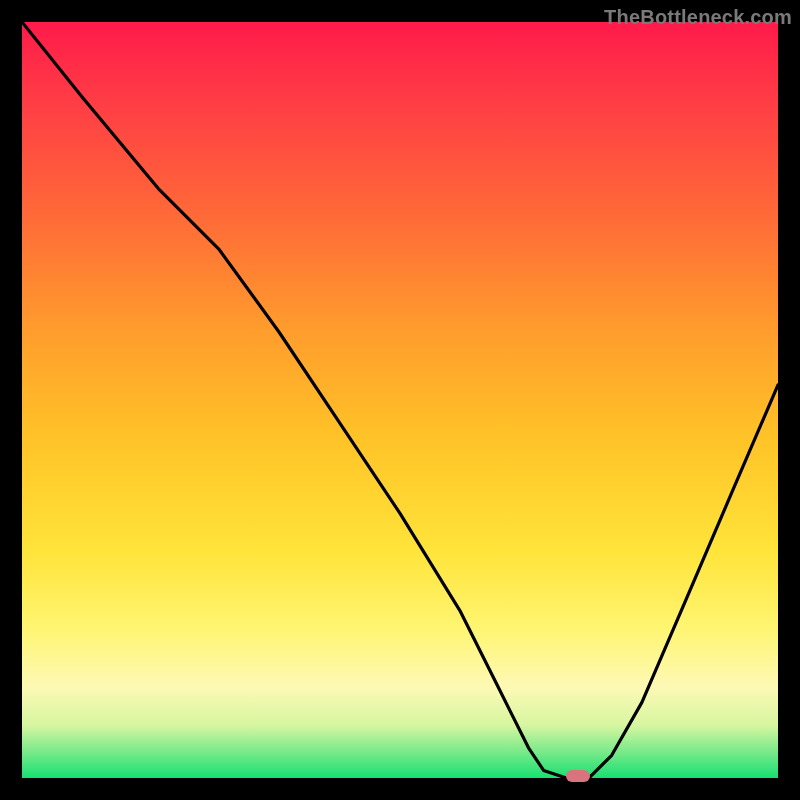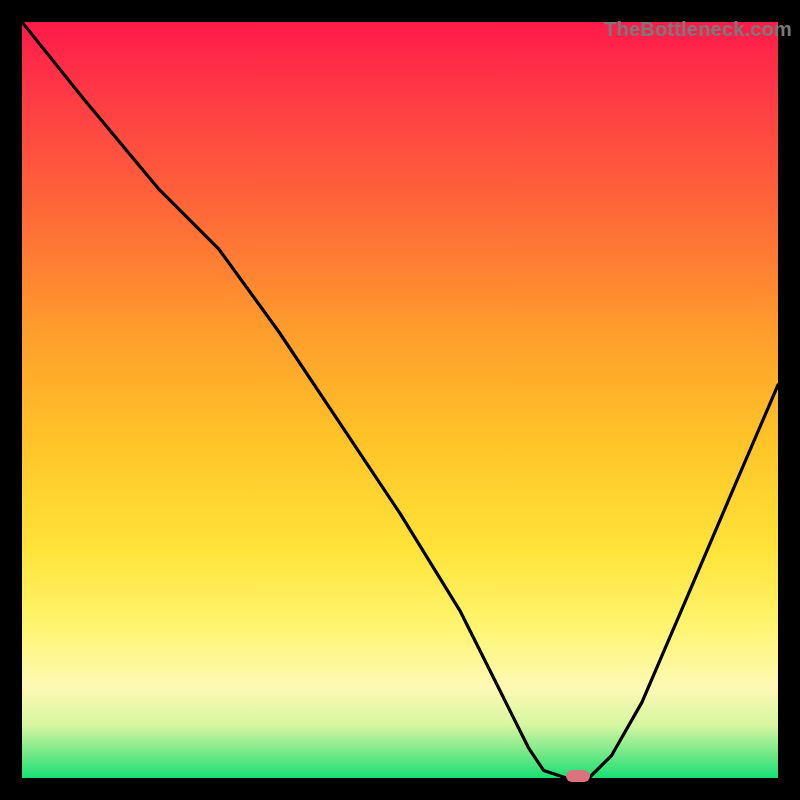--- a/index.html
+++ b/index.html
@@ -48,21 +48,21 @@
   }
   .marker {
     position: absolute;
     width: 24px;
     height: 12px;
     background: #d9747e;
     border-radius: 6px;
   }
   .watermark {
     position: absolute;
-    top: 18px;
+    top: 6px;
     right: 8px;
     font-family: Arial, Helvetica, sans-serif;
     font-size: 20px;
     font-weight: 600;
     color: #7a7a7a;
     letter-spacing: 0.2px;
   }
 </style>
 </head>
 <body>

